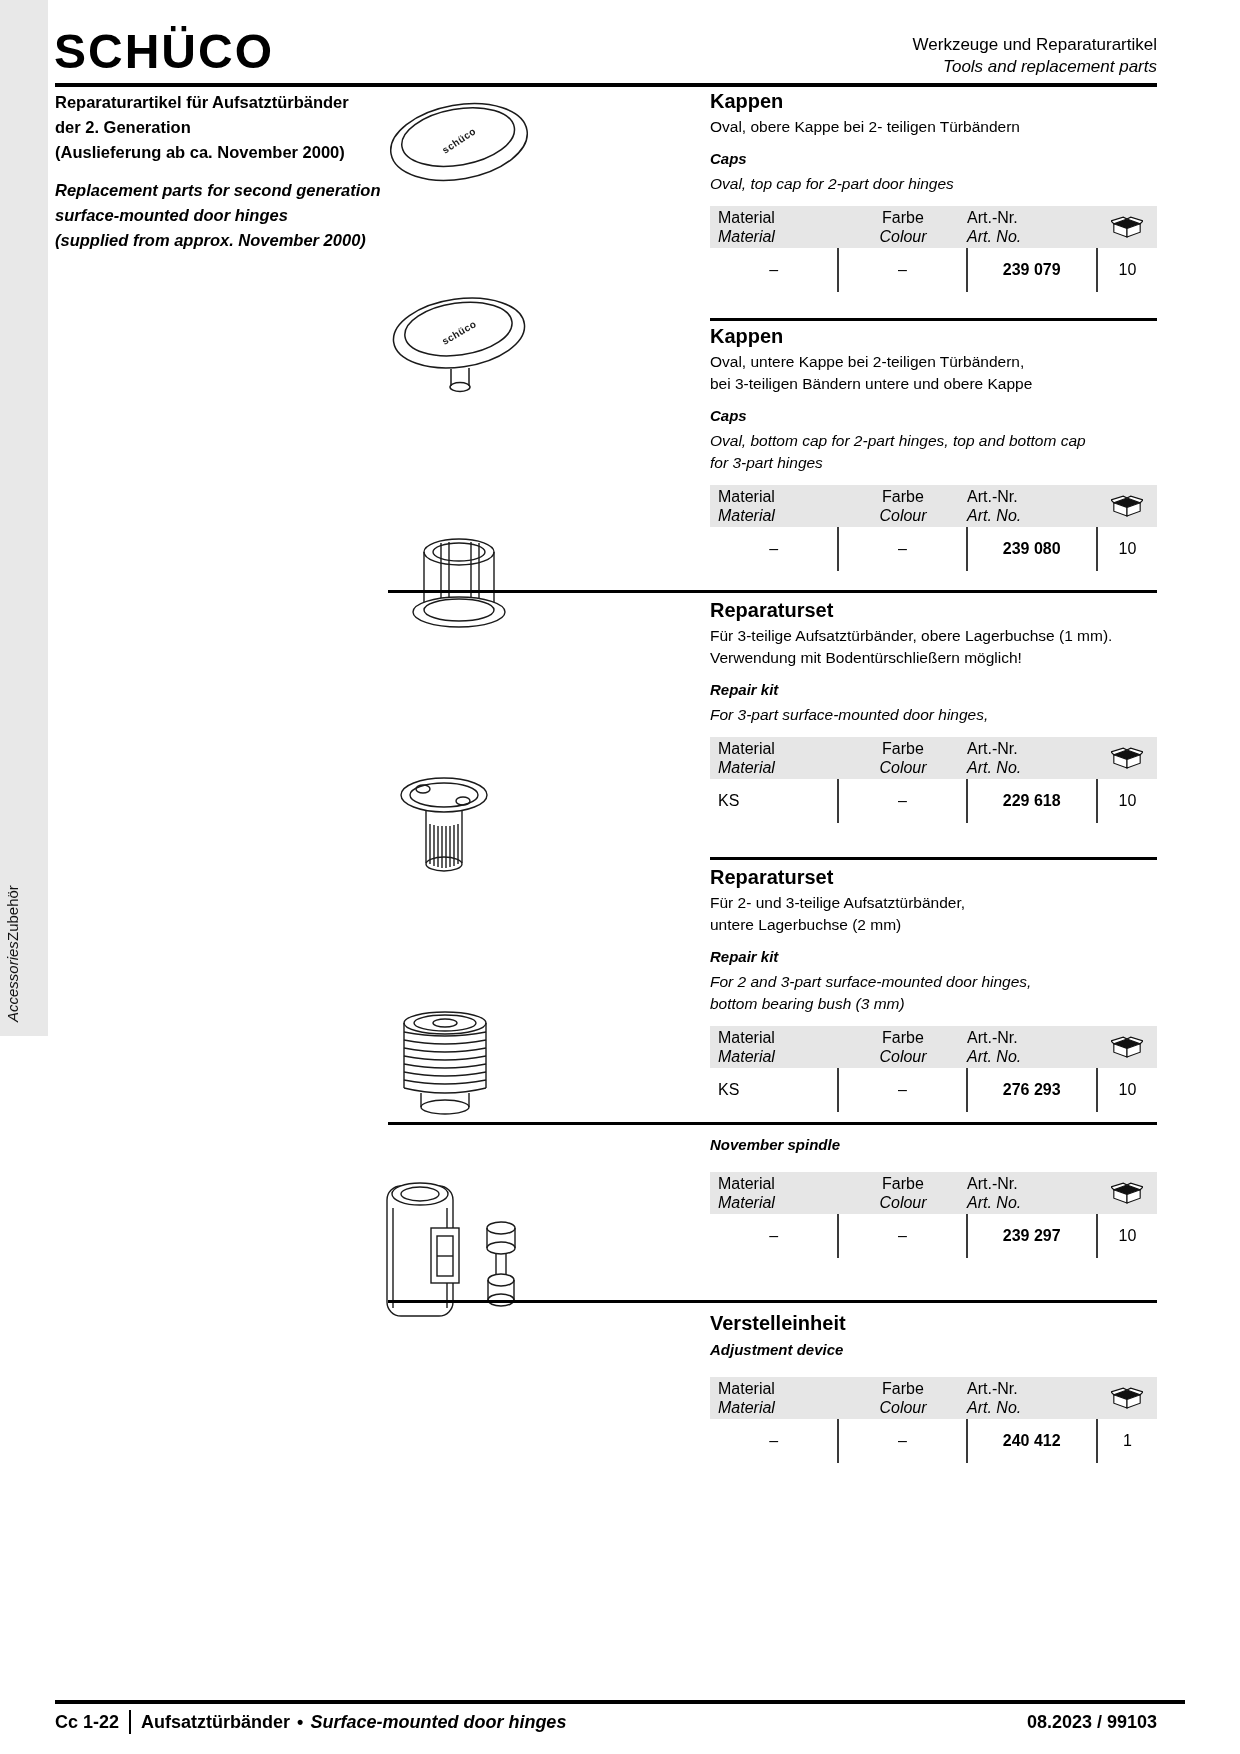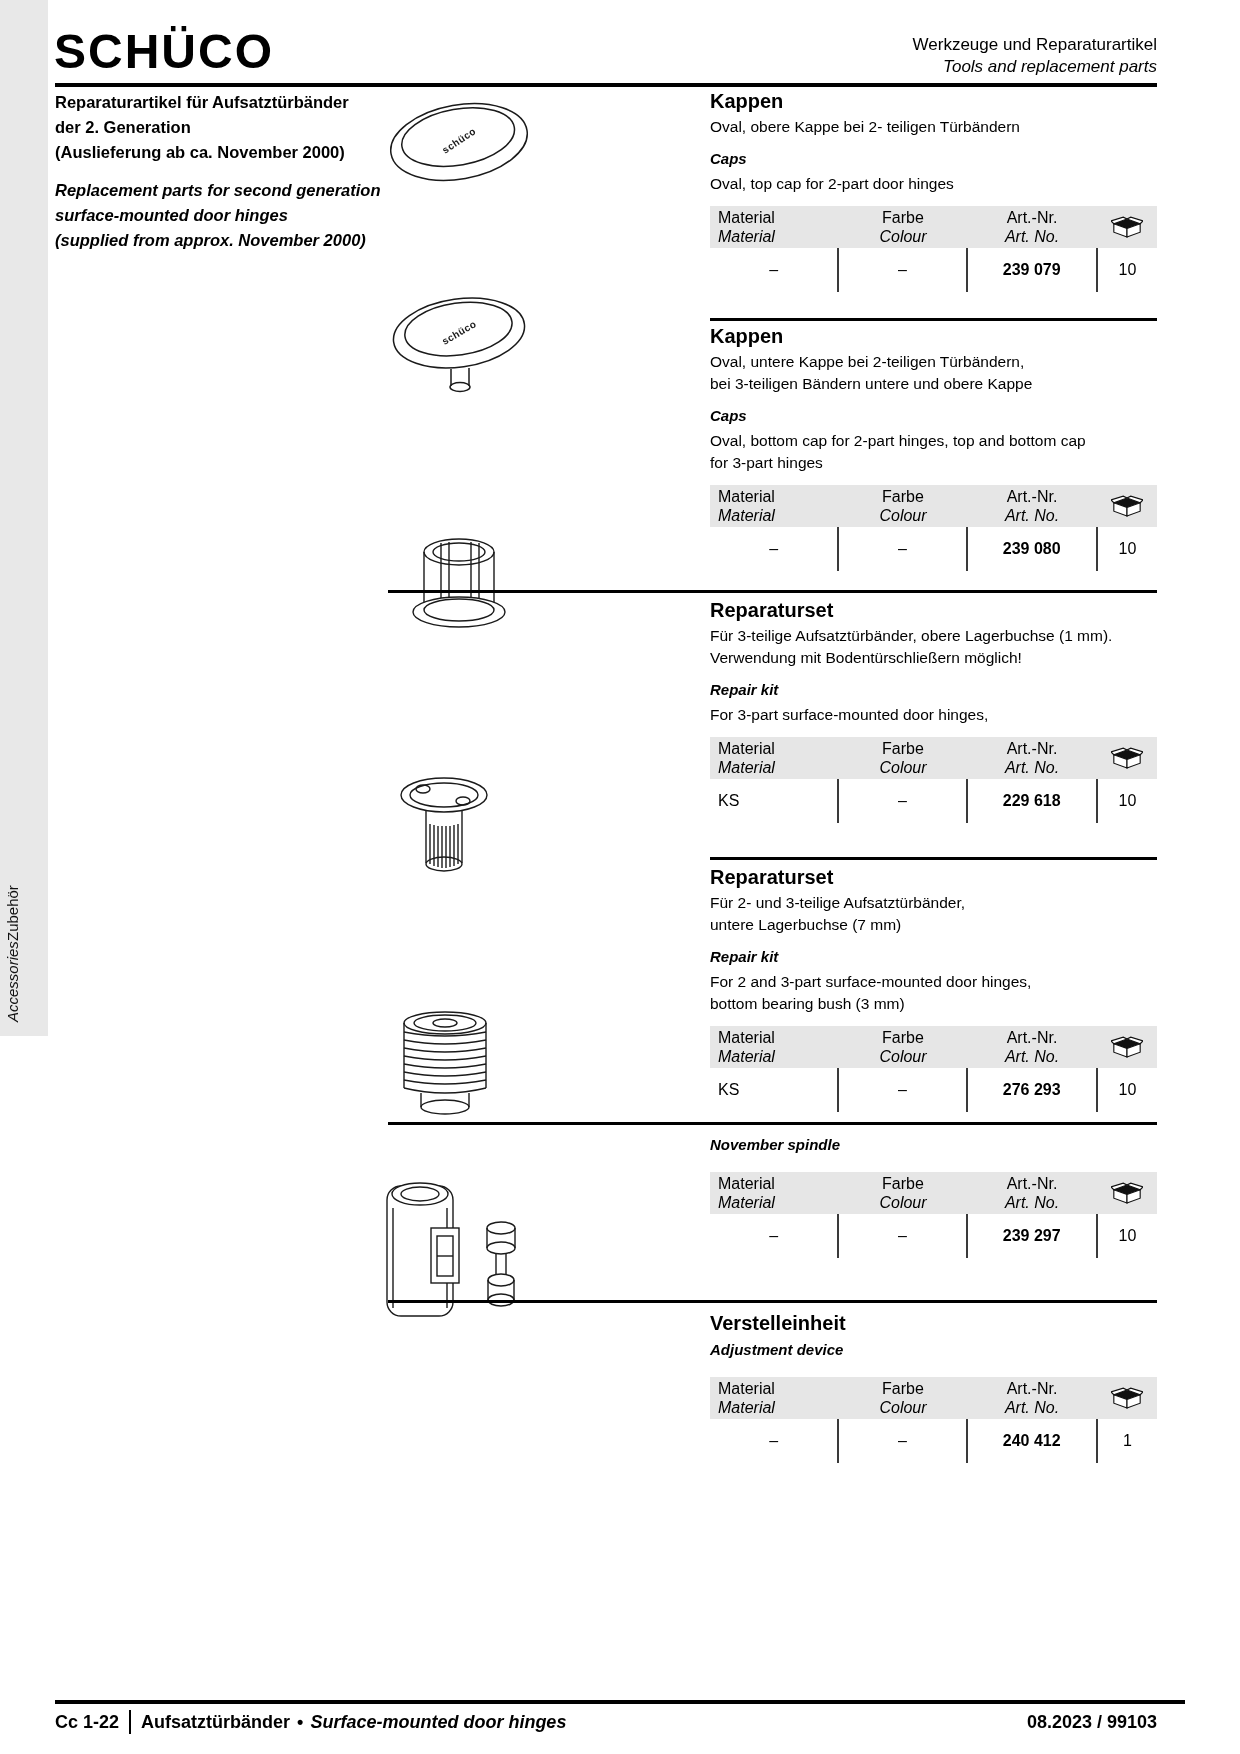--- a/index.html
+++ b/index.html
@@ -19,26 +19,26 @@
   
   .intro{position:absolute;left:55px;top:90px;width:380px;font-size:16.5px;font-weight:bold;line-height:25px;}
   .intro .en{margin-top:13px;font-style:italic;}
   
   .pimg{position:absolute;}
   
   .sec{position:absolute;left:710px;width:470px;}
   .sec-title{font-size:20px;font-weight:bold;line-height:23px;margin:0 0 3px 0;}
   .desc{font-size:15.5px;line-height:22px;white-space:nowrap;}
   .en-title{font-size:15px;font-weight:bold;font-style:italic;line-height:23px;margin:9px 0 3px 0;}
-  .desc.en{}
+  .desc.en{font-style:italic;}
   
   .ptable{margin-top:11px;width:447px;}
   .thead{display:flex;background:#e6e6e6;height:42px;align-items:center;font-size:16px;line-height:19px;}
   .trow{display:flex;height:44px;align-items:center;font-size:16px;}
-  .c1{width:129px;} .c2{width:128px;text-align:center;} .c3{width:130px;text-align:center;} .c4{width:60px;text-align:right;}
+  .c1{width:129px;} .c2{width:128px;text-align:center;} .c3{width:130px;text-align:left;} .c4{width:60px;text-align:right;}
   .thead .c1{padding-left:8px;width:121px;}
   .thead .it{font-style:italic;}
   .thead .c2,.thead .c3{line-height:19px;}
   .trow .c2,.trow .c3,.trow .c4{border-left:2px solid #3a3a3a;height:44px;display:flex;align-items:center;justify-content:center;}
   .trow .c1{text-align:center;}
   .trow .c1.left{text-align:left;padding-left:8px;width:121px;}
   .artno{font-weight:bold;}
   
   .sep-line{position:absolute;height:3px;background:#000;}
   
@@ -279,21 +279,21 @@
         <div class="c2">–</div>
         <div class="c3 artno">229 618</div>
         <div class="c4">10</div>
       </div>
     </div>
   </div>
 
   <div class="sec" style="top:866px;">
     <div class="sec-title">Reparaturset</div>
     <div class="desc">Für 2- und 3-teilige Aufsatztürbänder,</div>
-    <div class="desc">untere Lagerbuchse (7 mm)</div>
+    <div class="desc">untere Lagerbuchse (2 mm)</div>
     <div class="en-title">Repair kit</div>
     <div class="desc en">For 2 and 3-part surface-mounted door hinges,</div>
     <div class="desc en">bottom bearing bush (3 mm)</div>
     <div class="ptable">
       <div class="thead">
         <div class="c1">
             <div>Material</div>
             <div class="it">Material</div>
           </div>
         <div class="c2">

